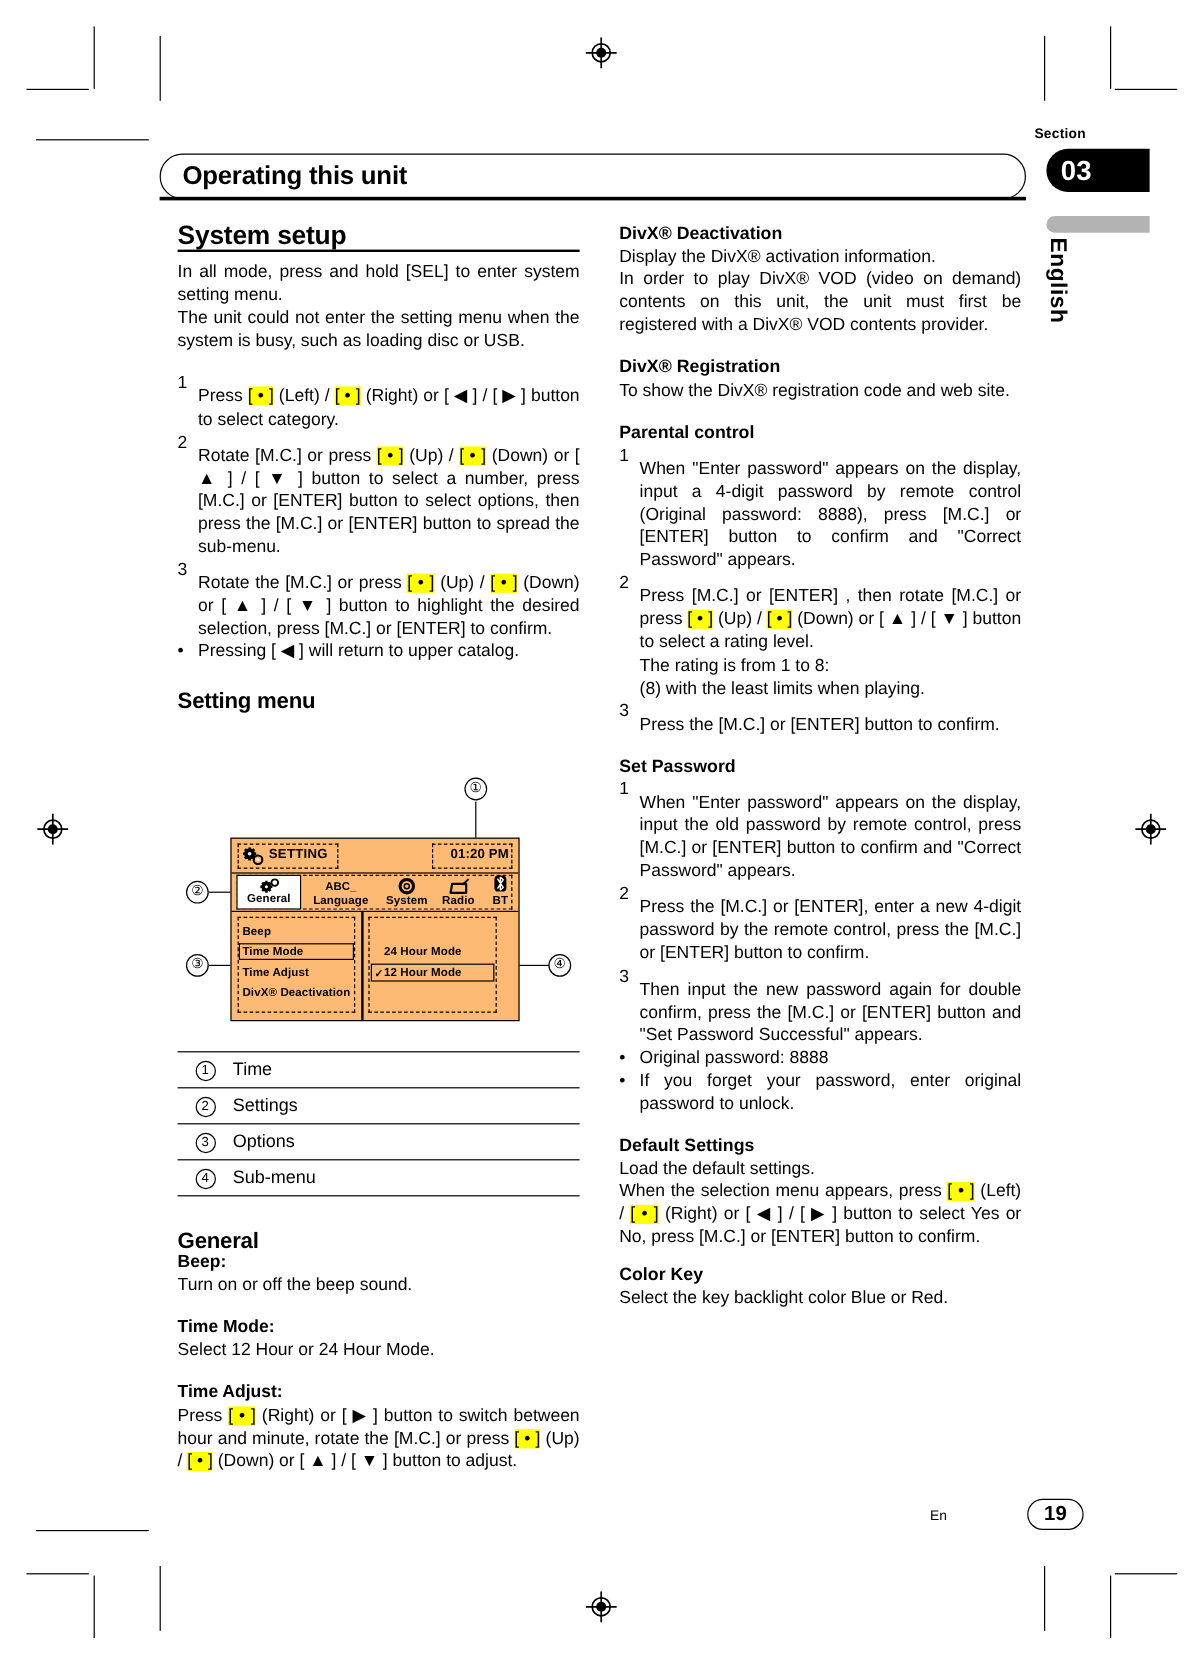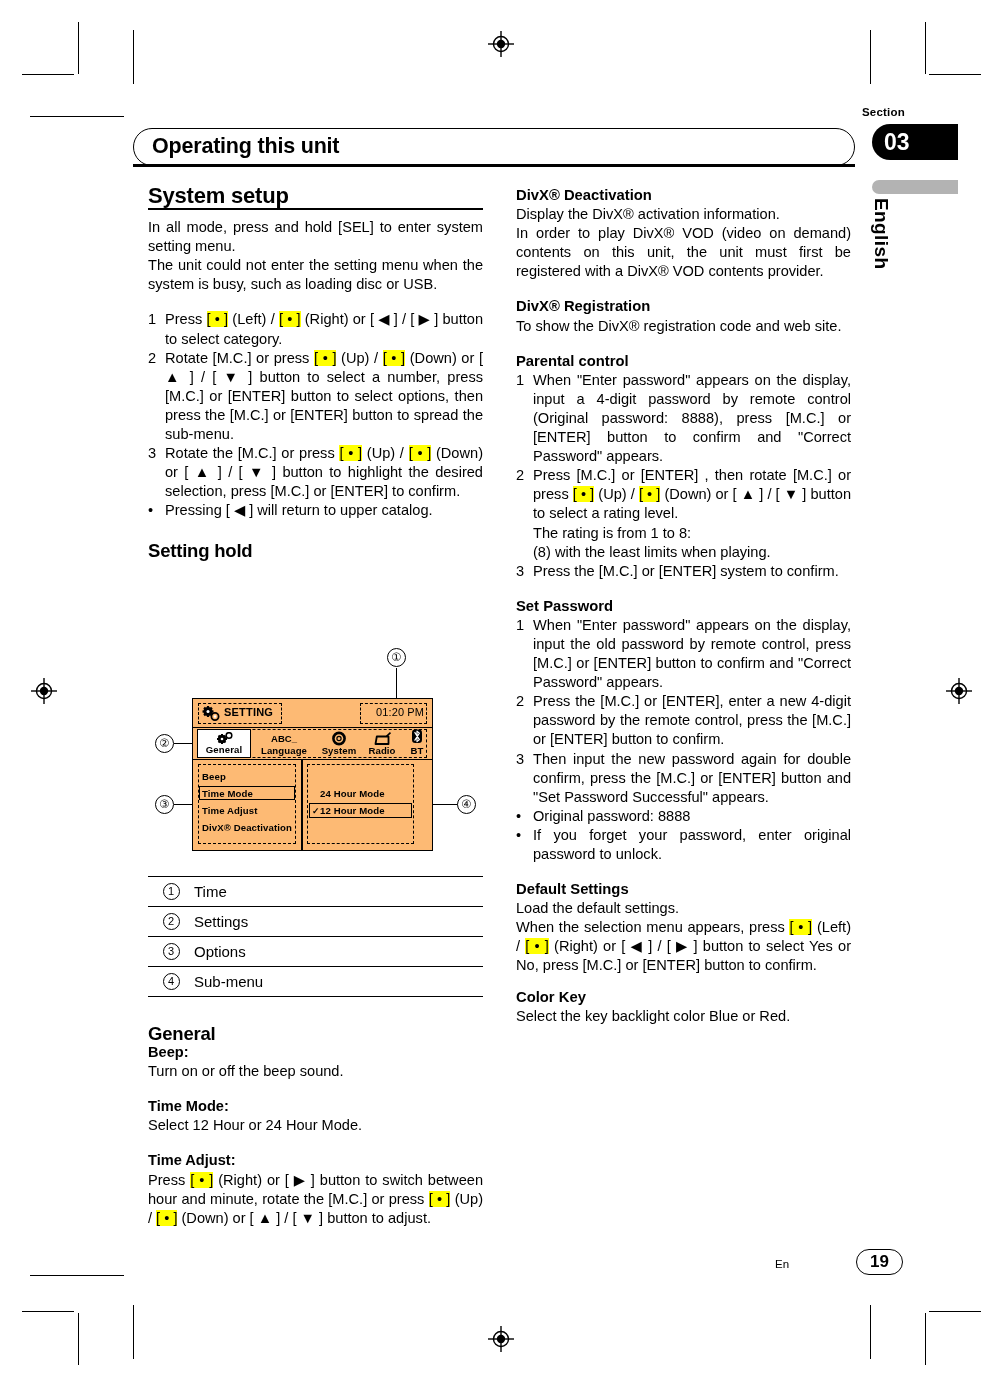--- a/index.html
+++ b/index.html
@@ -131,21 +131,21 @@
   .nlist { margin: 0; padding: 0; }
   .nrow {
     display: flex;
     align-items: flex-start;
   }
   .nnum {
     width: 17px;
     flex: 0 0 17px;
     text-align: left;
   }
-  .nbody { flex: 1 1 auto; text-align: justify; }
+  .nbody { flex: 1 1 auto; text-align: justify; margin-top: 11px; }
   .nsub { margin-left: 17px; }
 
   
   .brow { display: flex; align-items: flex-start; }
   .bdot {
     width: 17px;
     flex: 0 0 17px;
     font-size: 14.6px;
     line-height: 19.1px;
   }
@@ -199,21 +199,21 @@
     position: absolute;
     right: 5px; top: 4px;
     width: 67px; height: 21px;
     border: 1.4px dashed #000;
     box-sizing: border-box;
   }
   #time-text {
     position: absolute;
     right: 8px; top: 7px;
     font-size: 11px;
-    font-weight: normal;
+    font-weight: bold;
     letter-spacing: 0.1px;
   }
 
   #scr-tabbar {
     position: absolute;
     left: 0; top: 29px;
     width: 100%; height: 32px;
     border-bottom: 1.6px solid #000;
     box-sizing: border-box;
   }
@@ -470,21 +470,21 @@
           <div class="nbody"><span>Rotate the [M.C.] or press </span><span class="key hl">[ • ]</span><span> (Up) / </span><span class="key hl">[ • ]</span><span> (Down) or [ ▲ ] / [ ▼ ] button to highlight the desired selection, press [M.C.] or [ENTER] to confirm.</span></div>
         </div>
       </div>
 
     <div class="brow">
       <div class="bdot">•</div>
       <div class="bbody">Pressing [ ◀ ] will return to upper catalog.</div>
     </div>
 
     <div class="gap20"></div>
-    <h2 class="head-plain">Setting hold</h2>
+    <h2 class="head-plain">Setting menu</h2>
   </div>
 
   <div id="figure">
 
     <div class="lead" style="left:248px; top:20px; width:1.3px; height:40px;"></div>
     <div class="callout" style="left:239px; top:0px;">
       <span>①</span>
     </div>
 
     <div class="lead" style="left:26px; top:95px; width:22px; height:1.3px;"></div>
@@ -663,21 +663,21 @@
           <div class="nbody"><span>When "Enter password" appears on the display, input a 4-digit password by remote control (Original password: 8888), press [M.C.] or [ENTER] button to confirm and "Correct Password" appears.</span></div>
         </div>
         <div class="nrow">
           <div class="nnum">2</div>
           <div class="nbody"><span>Press [M.C.] or [ENTER] , then rotate [M.C.] or press </span><span class="key hl">[ • ]</span><span> (Up) / </span><span class="key hl">[ • ]</span><span> (Down) or [ ▲ ] / [ ▼ ] button to select a rating level.</span></div>
         </div>
         <div class="nsub">The rating is from 1 to 8:</div>
         <div class="nsub">(8) with the least limits when playing.</div>
         <div class="nrow">
           <div class="nnum">3</div>
-          <div class="nbody"><span>Press the [M.C.] or [ENTER] system to confirm.</span></div>
+          <div class="nbody"><span>Press the [M.C.] or [ENTER] button to confirm.</span></div>
         </div>
       </div>
 
     <div class="gap16"></div>
 
     <h3>Set Password</h3>
     <div class="nlist" id="setpw-steps">
         <div class="nrow">
           <div class="nnum">1</div>
           <div class="nbody"><span>When "Enter password" appears on the display, input the old password by remote control, press [M.C.] or [ENTER] button to confirm and "Correct Password" appears.</span></div>

